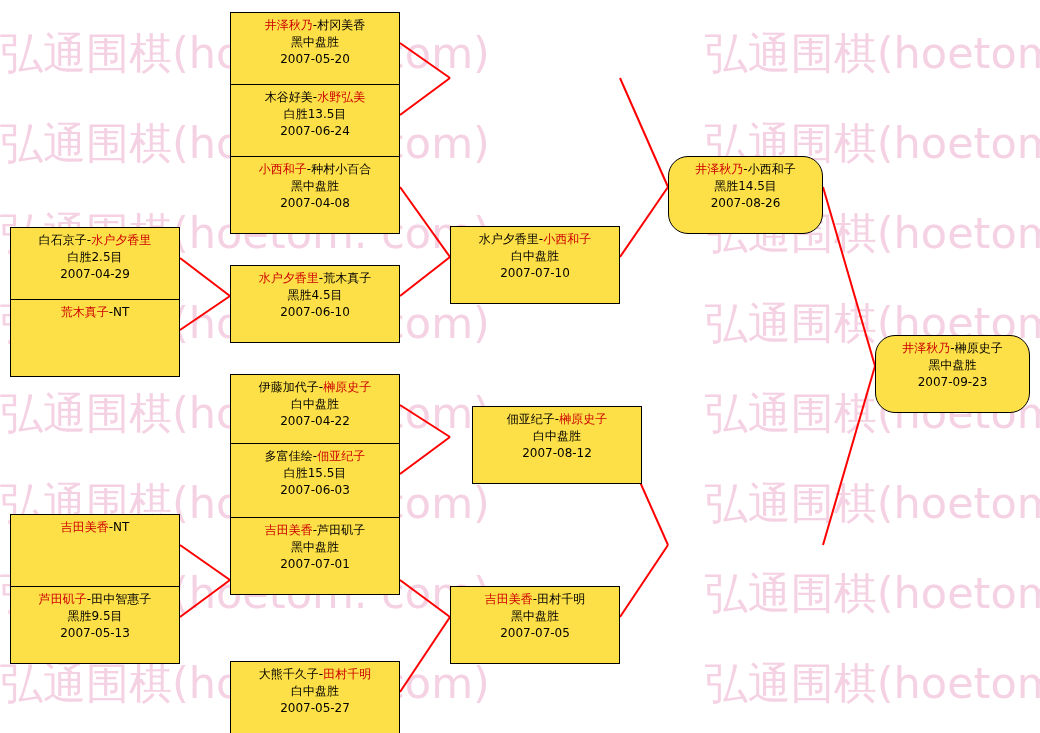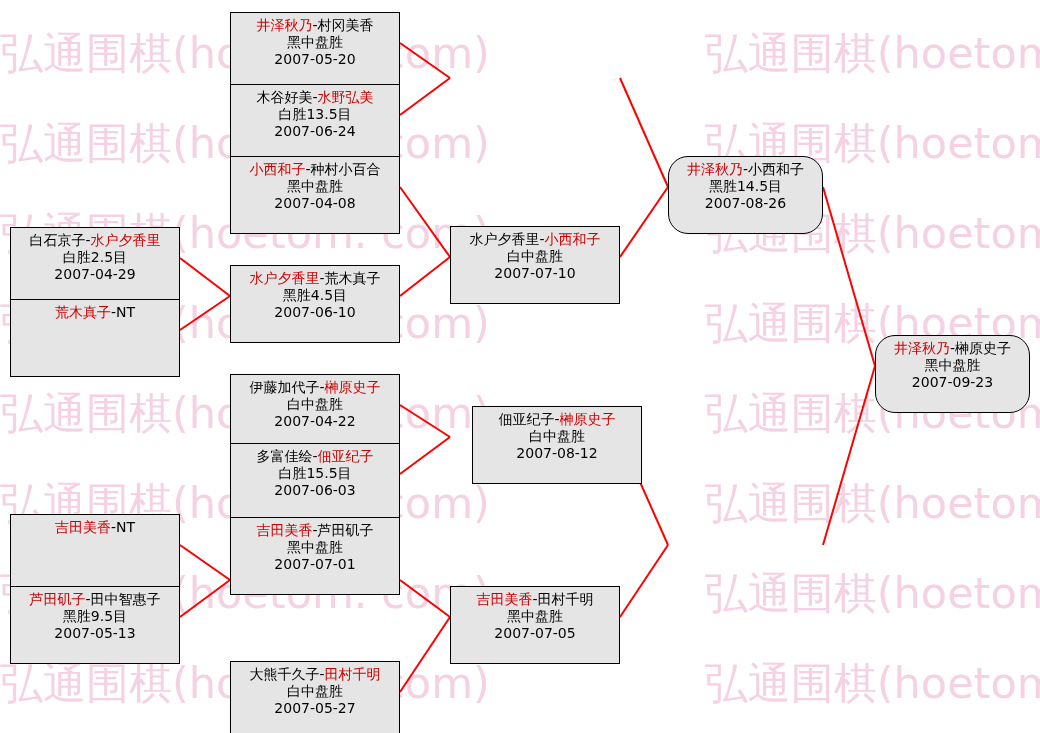--- a/index.html
+++ b/index.html
@@ -31,24 +31,24 @@
     z-index: 1;
   }
   svg.lines line { stroke: #ff0000; stroke-width: 2; }
   
   .match {
     position: absolute;
     z-index: 2;
     box-sizing: border-box;
     width: 170px;
     height: 78px;
-    background: #e5e5e5;
+    background: #fde047;
     border: 1px solid #000000;
     text-align: center;
-    font-size: 14px;
+    font-size: 12px;
     line-height: 17px;
     padding-top: 4px;
     color: #000000;
   }
   .match.w155 { width: 155px; border-radius: 20px; }
   .match .players .red { color: #cc0000; }
   .match .players .black { color: #000000; }
   .match .dash { color: #000000; }
 </style>
 </head>

